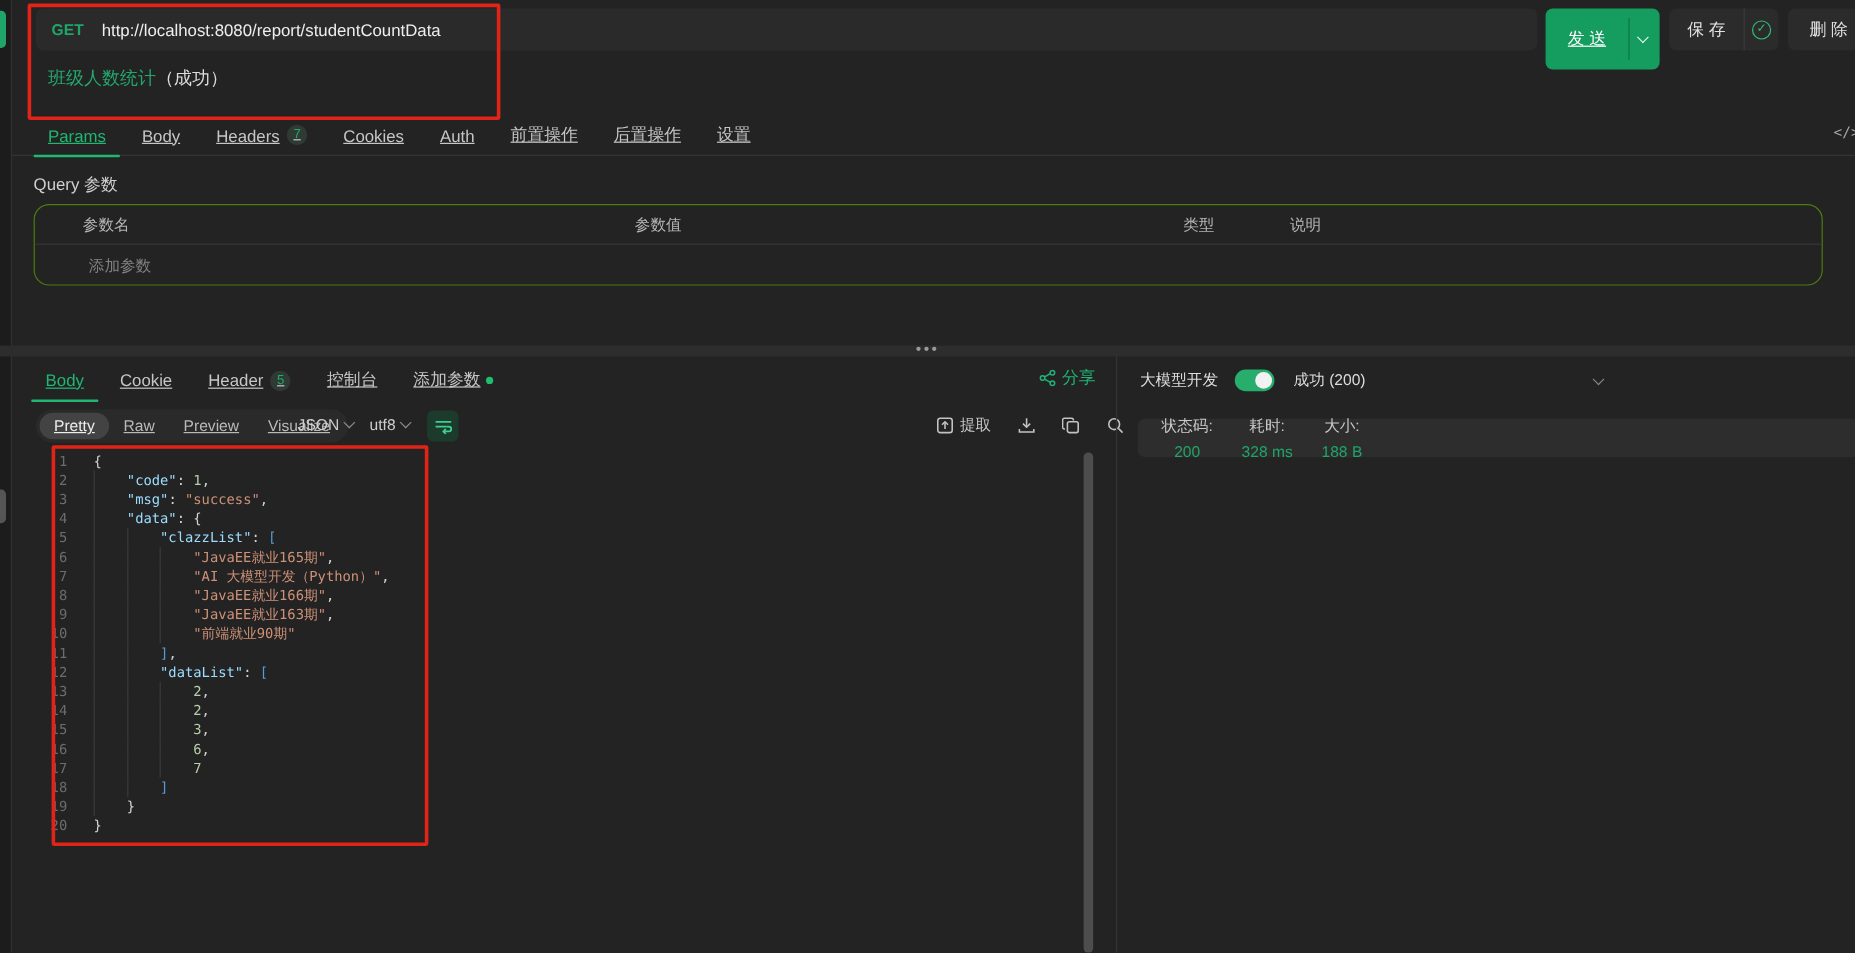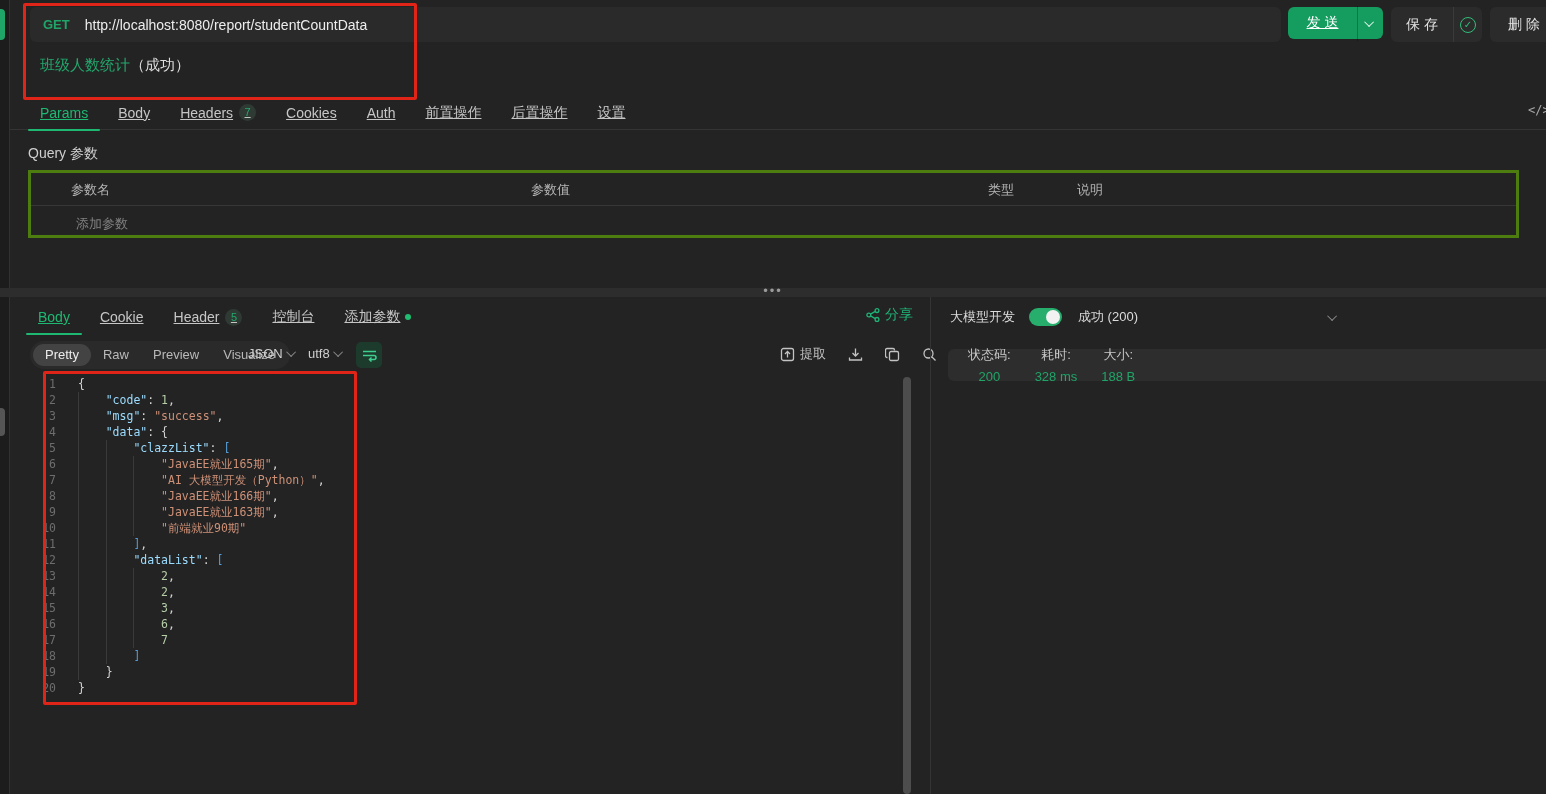--- a/index.html
+++ b/index.html
@@ -11,21 +11,21 @@
   .left-rail { position:absolute; left:0; top:0; width:10px; height:794px; background:#1c1c1c; border-right:1px solid #313131; }
   .rail-pill-green { position:absolute; left:0; top:9px; width:5px; height:31px; background:#1fa568; border-radius:0 4px 4px 0; }
   .rail-pill-gray  { position:absolute; left:0; top:408px; width:5px; height:28px; background:#555; border-radius:0 4px 4px 0; }
 
   
   .url-bar { position:absolute; left:30px; top:7px; width:1251px; height:35px; background:#2a2a2a;
              border-radius:6px; display:flex; align-items:center; }
   .method { margin-left:13px; color:#1fa568; font-weight:bold; font-size:13px; }
   .url-text { margin-left:15px; color:#ededed; font-size:14px; }
 
-  .send-btn { position:absolute; left:1288px; top:7px; height:32px; width:95px; background:#159c5f;
+  .send-btn { position:absolute; left:1288px; top:7px; height:51px; width:95px; background:#159c5f;
               border-radius:6px; display:flex; align-items:center; color:#fff; font-size:14px; cursor:pointer;text-decoration:underline; }
   .send-label { flex:1; text-align:center; }
   .send-sep { width:1px; height:35px; background:rgba(0,0,0,0.25); }
   .send-caret { width:25px; display:flex; justify-content:center; align-items:center; }
   .dark-btn { position:absolute; top:7px; height:35px; background:#2b2b2b; border-radius:6px;
               display:flex; align-items:center; color:#e3e3e3; font-size:14px; cursor:pointer;justify-content:space-between; }
   .save-btn { left:1391px; width:91px; }
   .del-btn  { left:1490px; width:90px; padding-left:18px; }
   .btn-label { flex:1; text-align:center; }
   .btn-sep { width:1px; height:35px; background:#3a3a3a; }
@@ -52,21 +52,21 @@
                        background:#1fb873; border-radius:1px; }
   .badge { margin-left:6px; min-width:17px; height:17px; padding:0 4px; border-radius:9px;
            background:#2e3a33; color:#25a96c; font-size:11px; line-height:17px; text-align:center; }
   .tab-dot { margin-left:5px; width:6px; height:6px; border-radius:50%; background:#1fbd6f; }
   .code-corner-icon { position:absolute; left:1528px; top:103px; color:#a8a8a8; font-size:12px;
                       font-family:"DejaVu Sans Mono", monospace; cursor:pointer; }
 
   
   .query-label { position:absolute; left:28px; top:145px; font-size:14px; color:#cfcfcf; }
   .params-table { position:absolute; left:28px; top:170px; width:1491px; height:68px;
-                  border:3px solid #4d7c0f; border-radius:0; }
+                  border:1px solid #4d7c0f; border-radius:13px; }
   .pt-header { position:relative; height:33px; border-bottom:1px solid #373737; }
   .pt-header span { position:absolute; top:8px; font-size:13px; color:#b5b5b5; }
   .pt-header span:nth-child(1){ left:40px; }
   .pt-header span:nth-child(2){ left:500px; }
   .pt-header span:nth-child(3){ left:957px; }
   .pt-header span:nth-child(4){ left:1046px; }
   .pt-addrow { position:relative; height:34px; }
   .pt-addrow span { position:absolute; left:45px; top:9px; font-size:13px; color:#808080; cursor:pointer; }
 
   
@@ -76,21 +76,21 @@
 
   
   .resp-tabs { left:10px; top:300px; width:920px; height:34px; padding-left:28px; gap:30px; }
   .share-link { position:absolute; left:866px; top:306px; display:flex; align-items:center; gap:5px;
                 color:#1fb377; font-size:14px; cursor:pointer; }
 
   
   .seg-control { position:absolute; left:30px; top:341px; height:28px; background:#2a2a2a;
                  border-radius:14px; display:flex; align-items:center; padding:0 3px; }
   .seg-item { padding:0 12px; height:22px; line-height:22px; border-radius:11px; font-size:13px;
-              color:#b9b9b9; cursor:pointer; }
+              color:#b9b9b9; cursor:pointer;text-decoration:underline; }
   .seg-item.active { background:#434343; color:#ededed; }
   .dropdown { position:absolute; top:346px; display:flex; align-items:center; gap:6px; font-size:13px;
               color:#cfcfcf; cursor:pointer; }
   .dd-json { left:248px; }
   .dd-utf8 { left:308px; }
   .chev { width:7px; height:7px; border-left:1.5px solid #8a8a8a; border-bottom:1.5px solid #8a8a8a;
           transform:rotate(-45deg) translateY(-2px); }
   .wrap-btn { position:absolute; left:356px; top:342px; width:26px; height:26px; background:#1d3b2d;
               border-radius:5px; display:flex; align-items:center; justify-content:center; cursor:pointer; }
 

